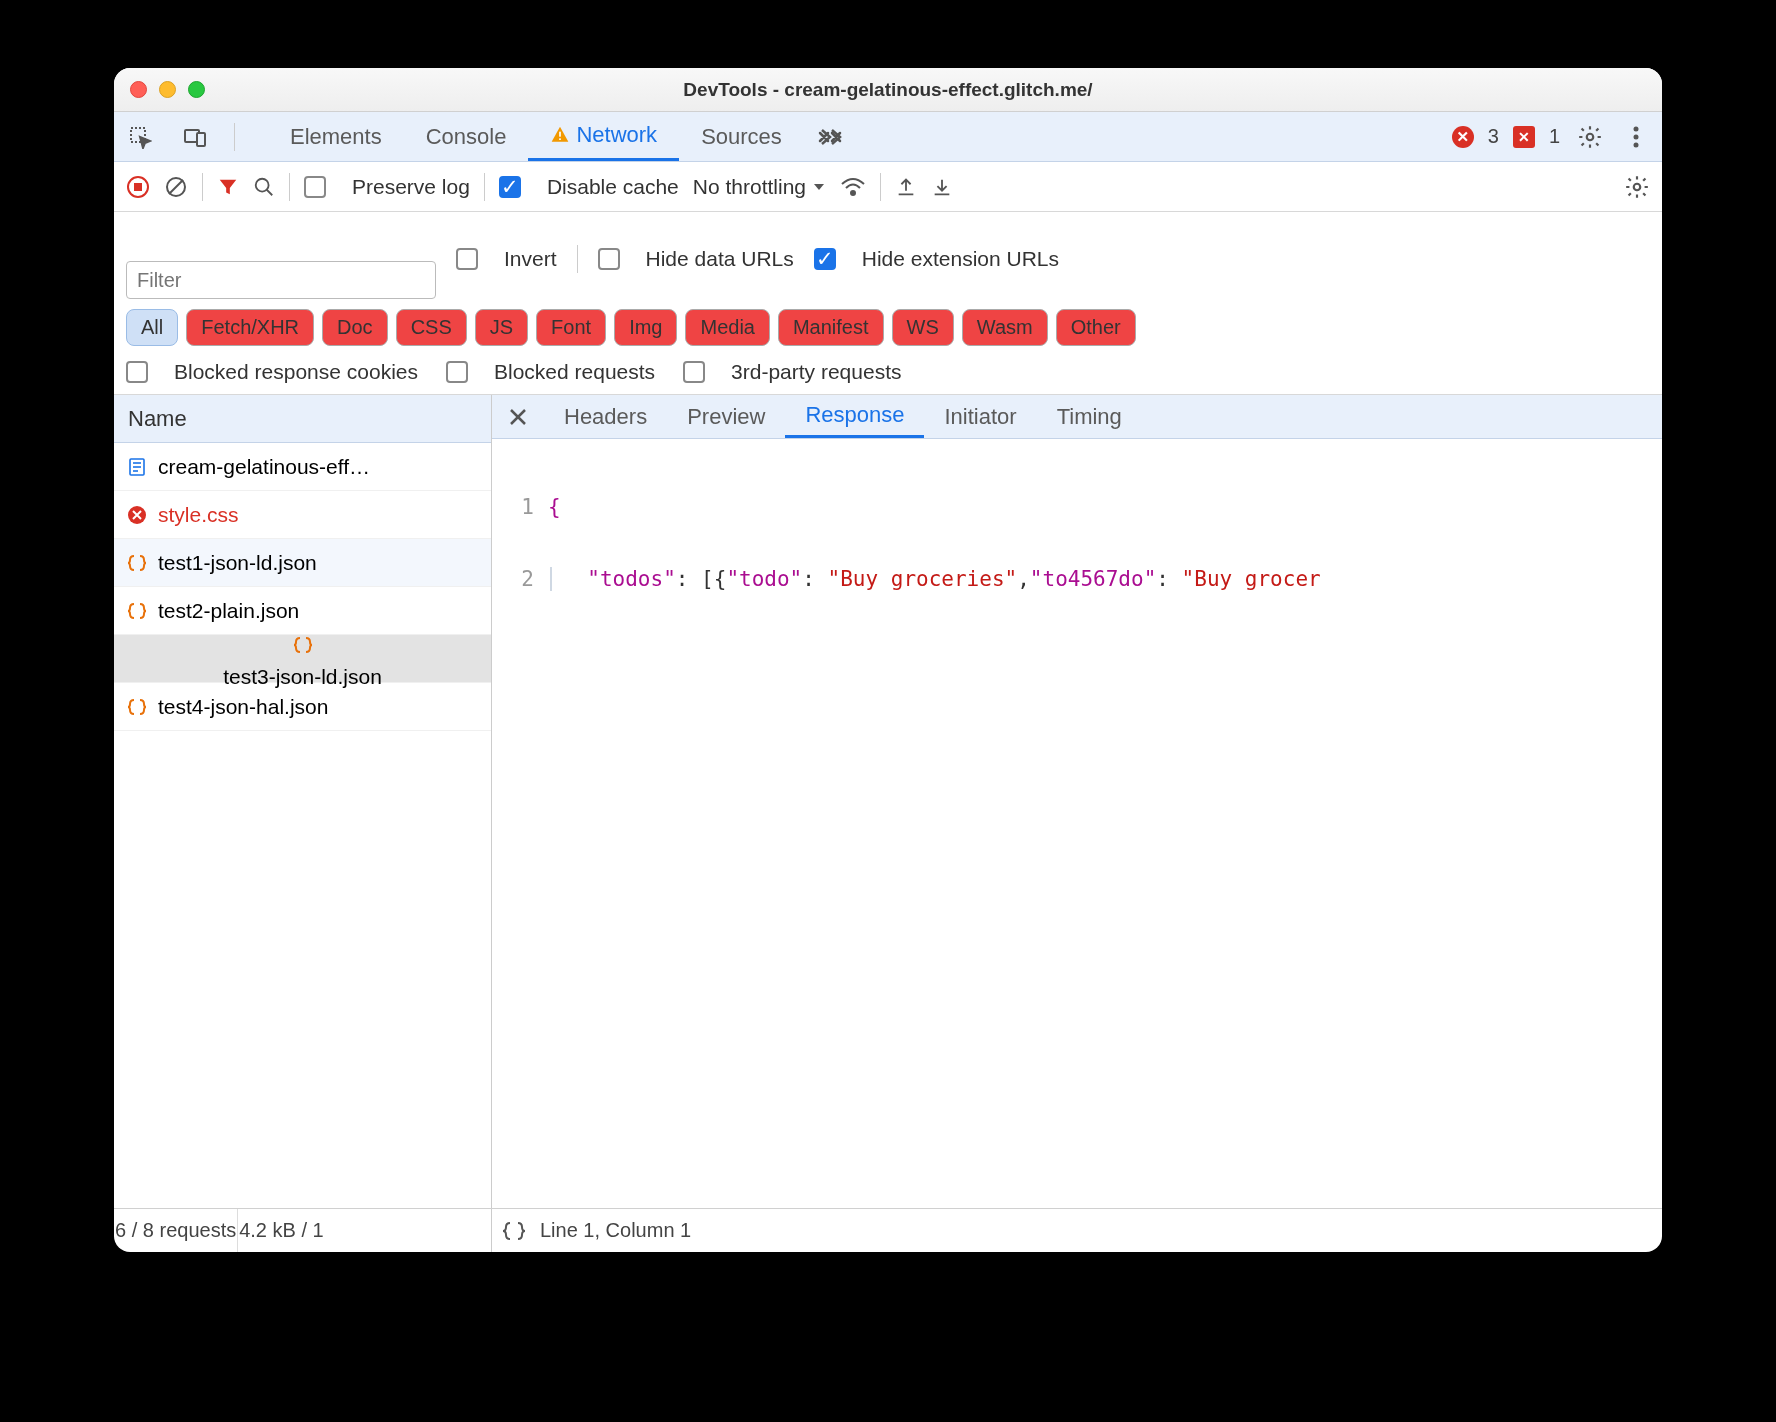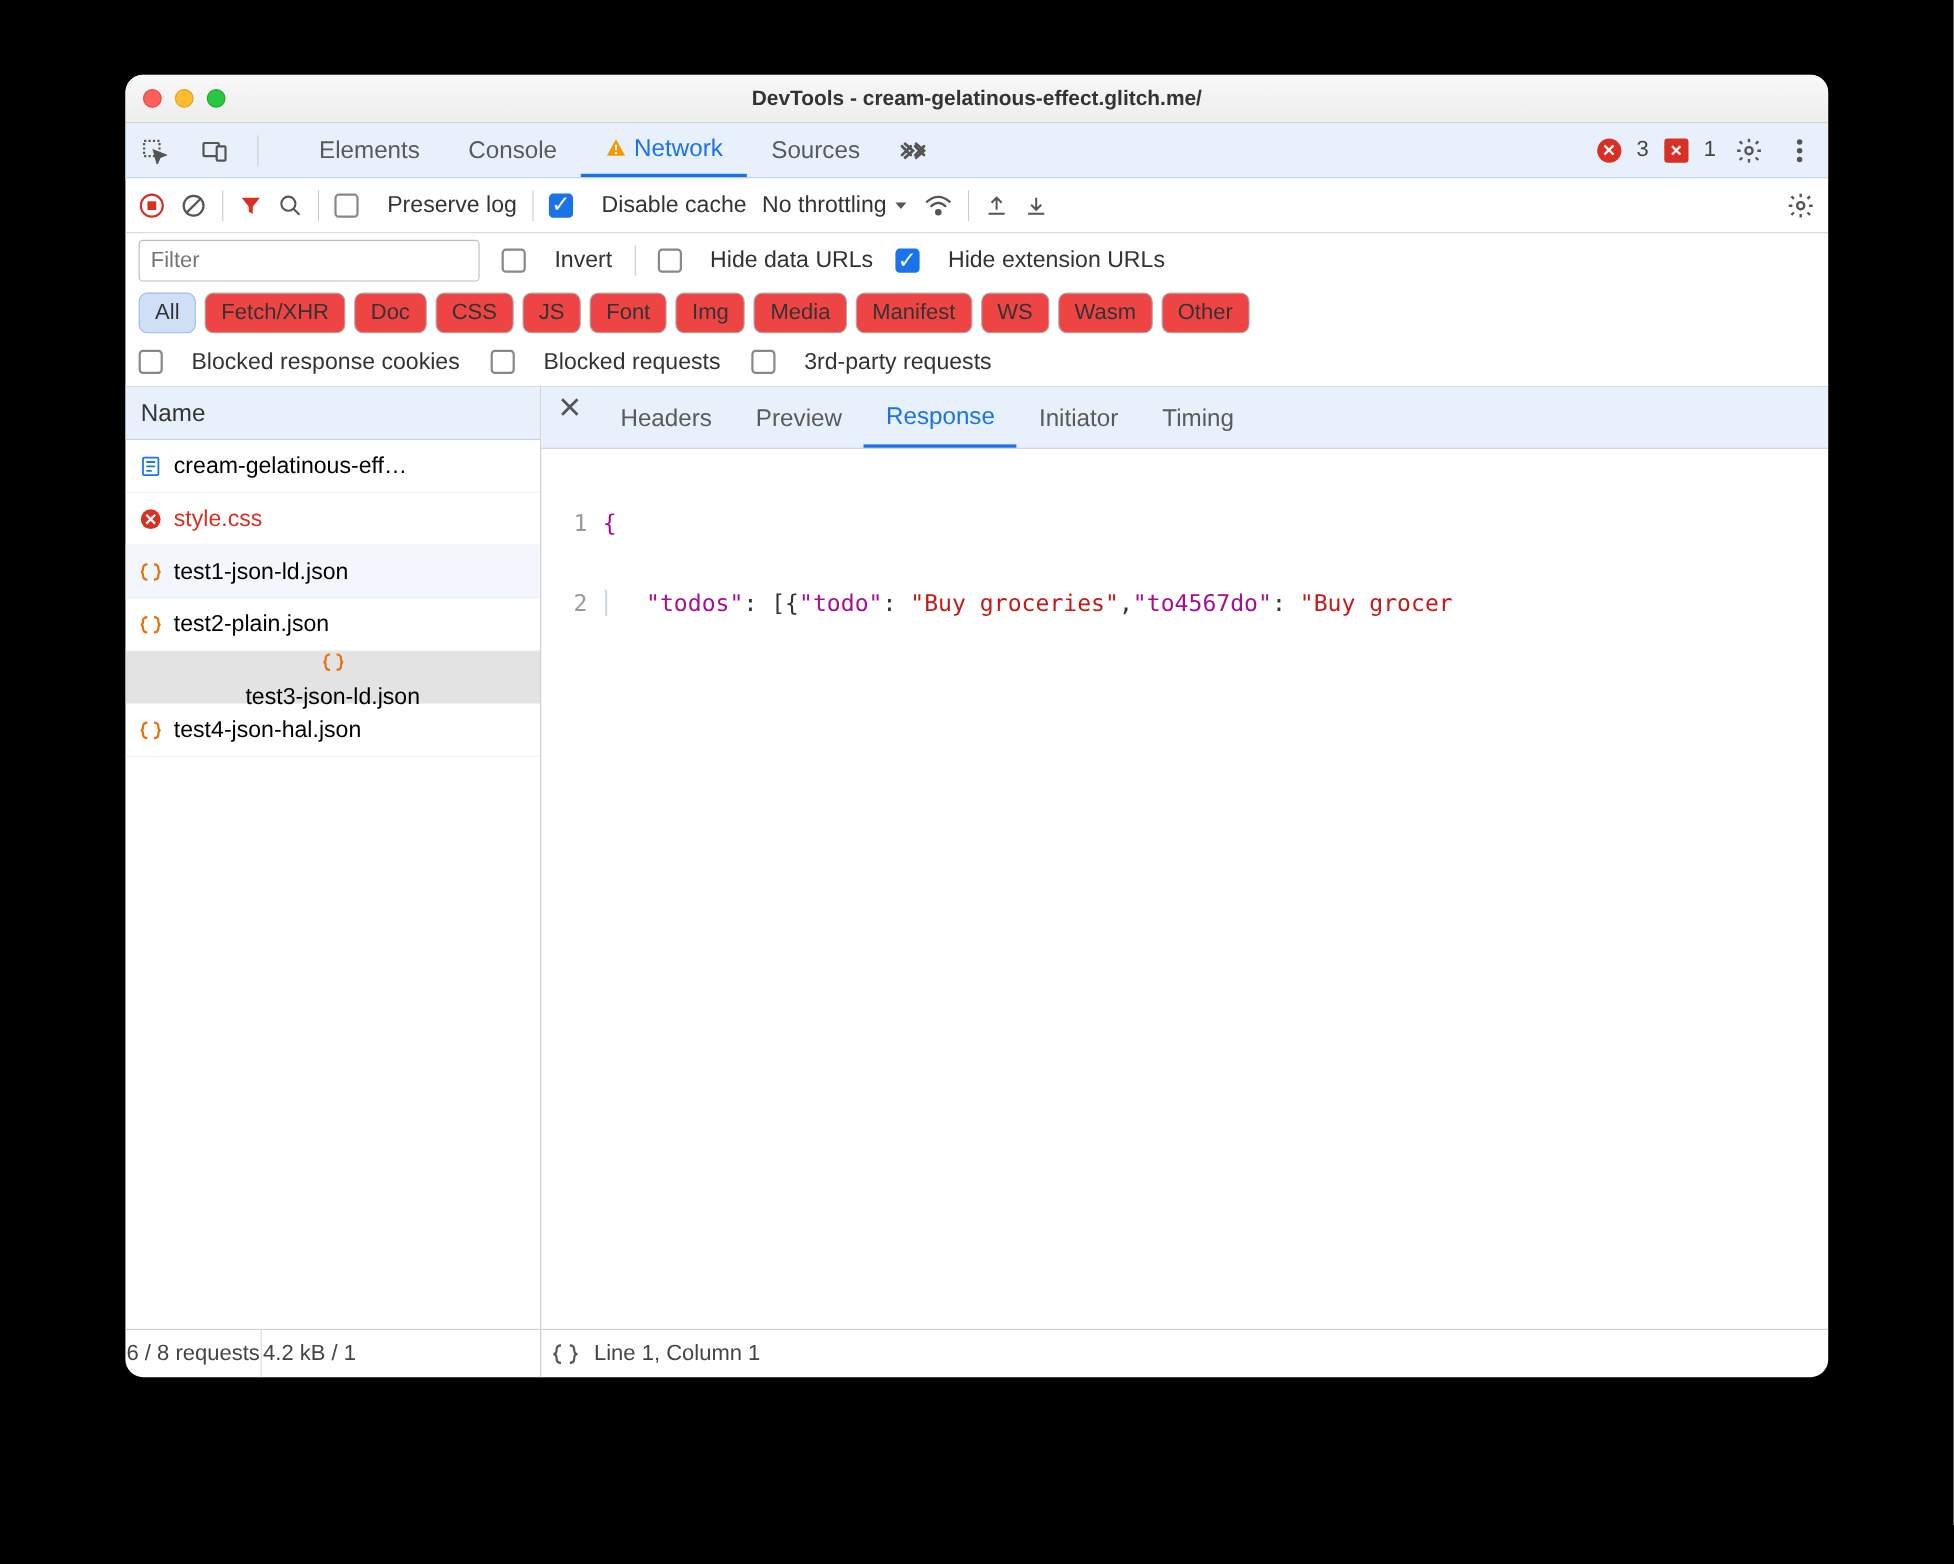--- a/index.html
+++ b/index.html
@@ -82,20 +82,21 @@
     color:#333;
   }
   .filter-input {
     width: 310px;
     height: 38px;
     border:1px solid #bbb;
     border-radius:4px;
     padding: 0 10px;
     font-size:20px;
     color:#7f1d1d;
+    margin-top:43px;
   }
   
   .type-row {
     padding: 4px 12px 10px;
     display:flex;
     gap:8px;
     flex-wrap:wrap;
   }
   .pill {
     border:1px solid #aaa;
@@ -140,25 +141,25 @@
     cursor:pointer;
     border-bottom:1px solid #f0f0f0;
   }
   .req-row.sel { background:#e3e3e3;flex-direction:column;}
   .req-row.alt { background:#f3f7fd;}
   .req-row .ic { width:22px; height:22px; display:flex; align-items:center; justify-content:center;}
   .req-row.err { color:#d93025;}
   
   .detail { flex:1; display:flex; flex-direction:column;}
   .detail-tabs {
-    height:56px;
+    height:44px;
     background:#e8f0fb;
     border-bottom:1px solid #c4d3e8;
     display:flex;
-    align-items:flex-start;
+    align-items:center;
     padding:0 8px;
     gap:0;
   }
   .d-close { width:36px; height:36px; display:flex; align-items:center; justify-content:center; color:#555; cursor:pointer; margin-right:8px;}
   .d-tab { padding:0 20px; height:100%; display:flex; align-items:center; font-size:22px; color:#5a5a5a; cursor:pointer;}
   .d-tab.active { color:#1a73e8; border-bottom:3px solid #1a73e8;}
   .code {
     flex:1;
     font-family: Menlo, Consolas, monospace;
     font-size:21px;

